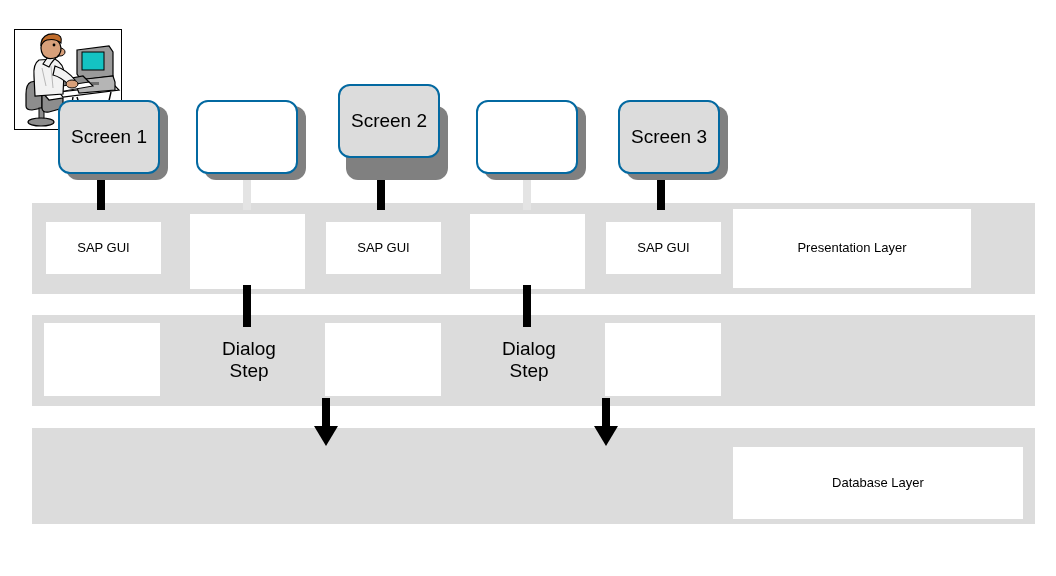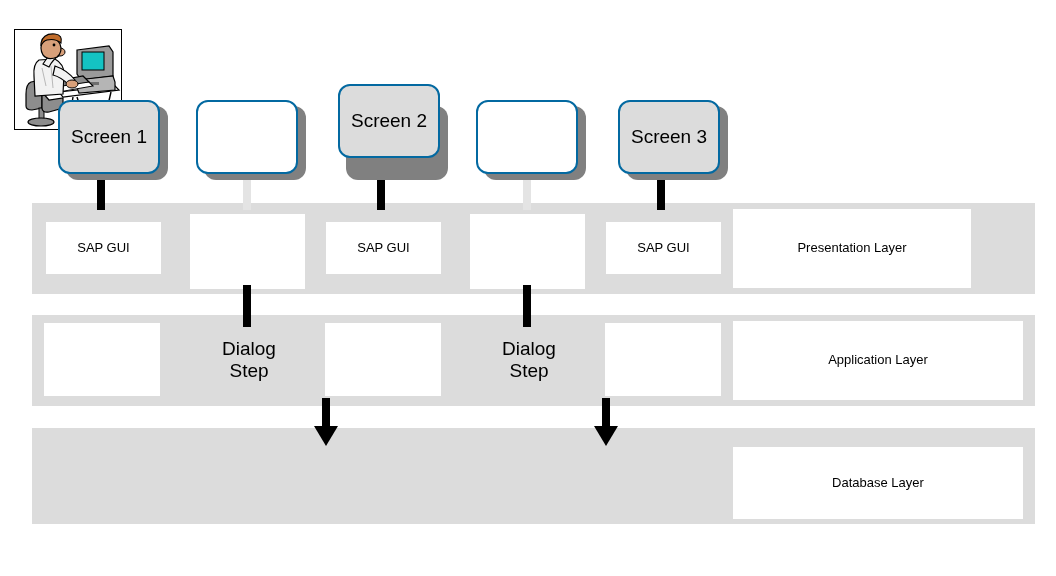--- a/index.html
+++ b/index.html
@@ -242,23 +242,20 @@
   <div class="wbox" style="left:325px; top:323px; width:116px; height:73px;">
     <span></span>
   </div>
   <div class="bandtext" style="left:470px; top:328px; width:118px; height:64px; flex-direction:column;">
     <span>Dialog</span>
     <span>Step</span>
   </div>
   <div class="wbox" style="left:605px; top:323px; width:116px; height:73px;">
     <span></span>
   </div>
-  <div class="wbox" style="left:733px; top:321px; width:290px; height:79px;">
-    <span>Application Layer</span>
-  </div>
 
   <div class="arrow" style="left:314px; top:398px; height:48px;">
     <div class="stem" style="height:30px;"></div>
     <div class="head" style="top:28px;"></div>
   </div>
   <div class="arrow" style="left:594px; top:398px; height:48px;">
     <div class="stem" style="height:30px;"></div>
     <div class="head" style="top:28px;"></div>
   </div>
 

